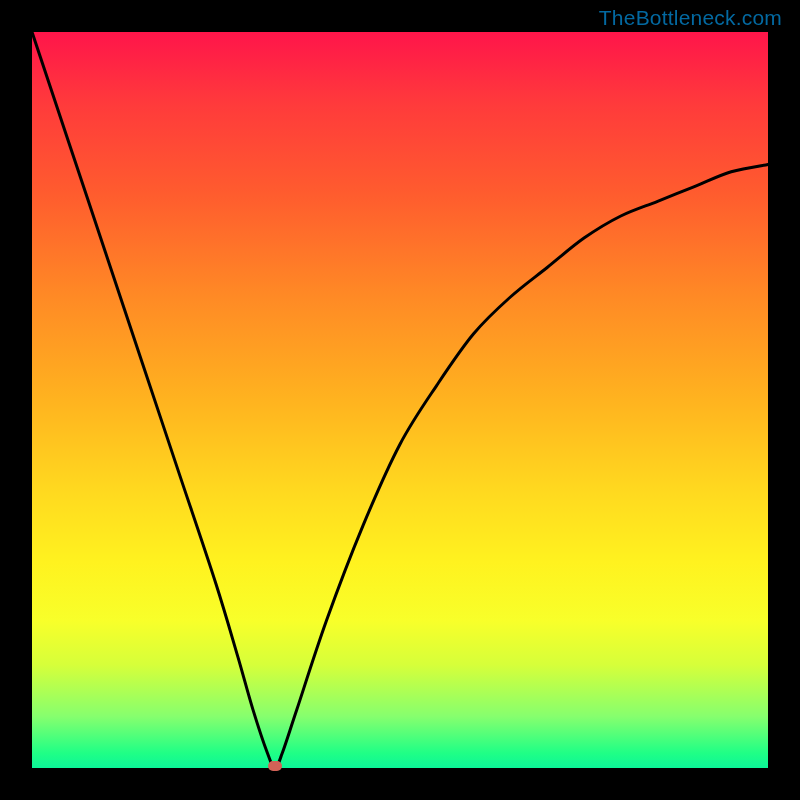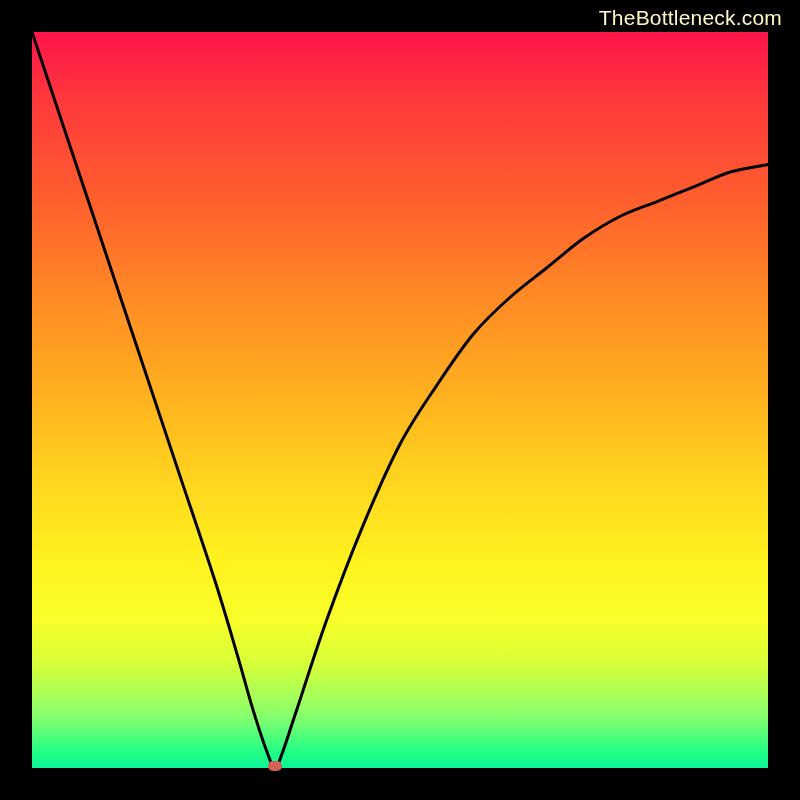--- a/index.html
+++ b/index.html
@@ -36,21 +36,21 @@
       #d6ff3a 86%,
       #86ff6e 93%,
       #1fff86 98%,
       #0cf598 100%
     );
   }
   .watermark {
     position: absolute;
     top: 6px;
     right: 18px;
-    color: #fef9c3;
+    color: #0369a1;
     font-size: 21px;
     font-weight: 400;
     letter-spacing: 0.2px;
     user-select: none;
   }
   svg.curve {
     position: absolute;
     left: 0;
     top: 0;
     width: 736px;

